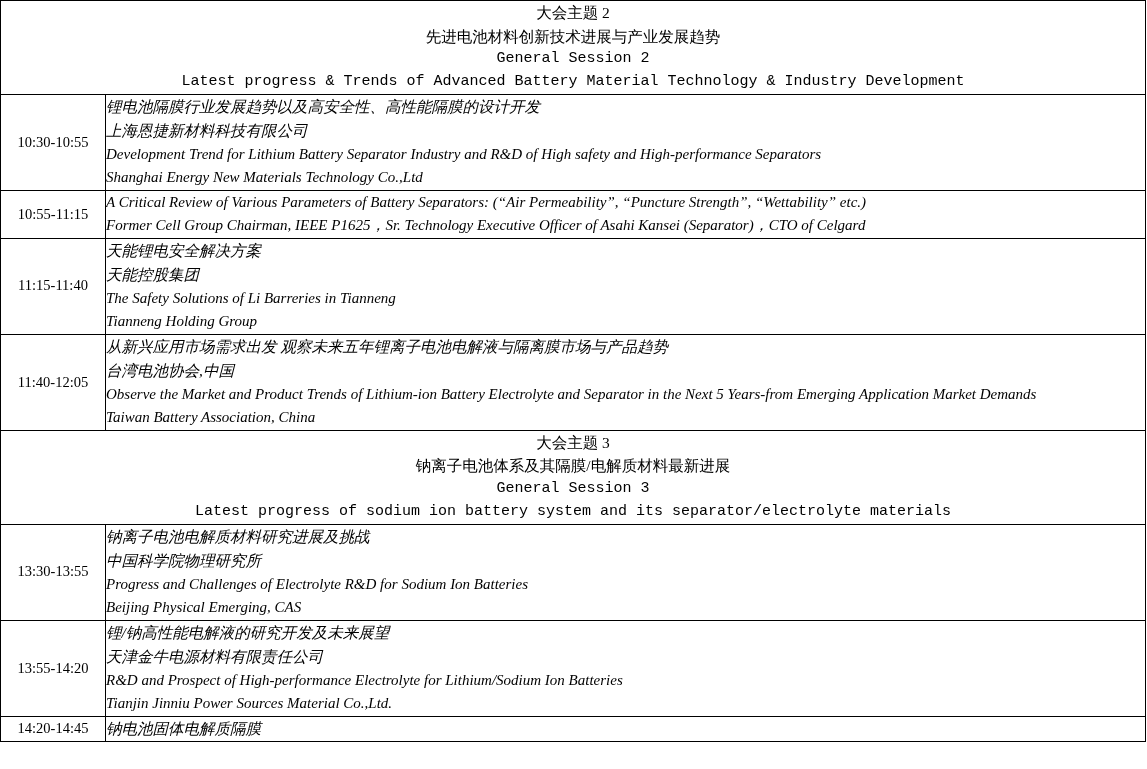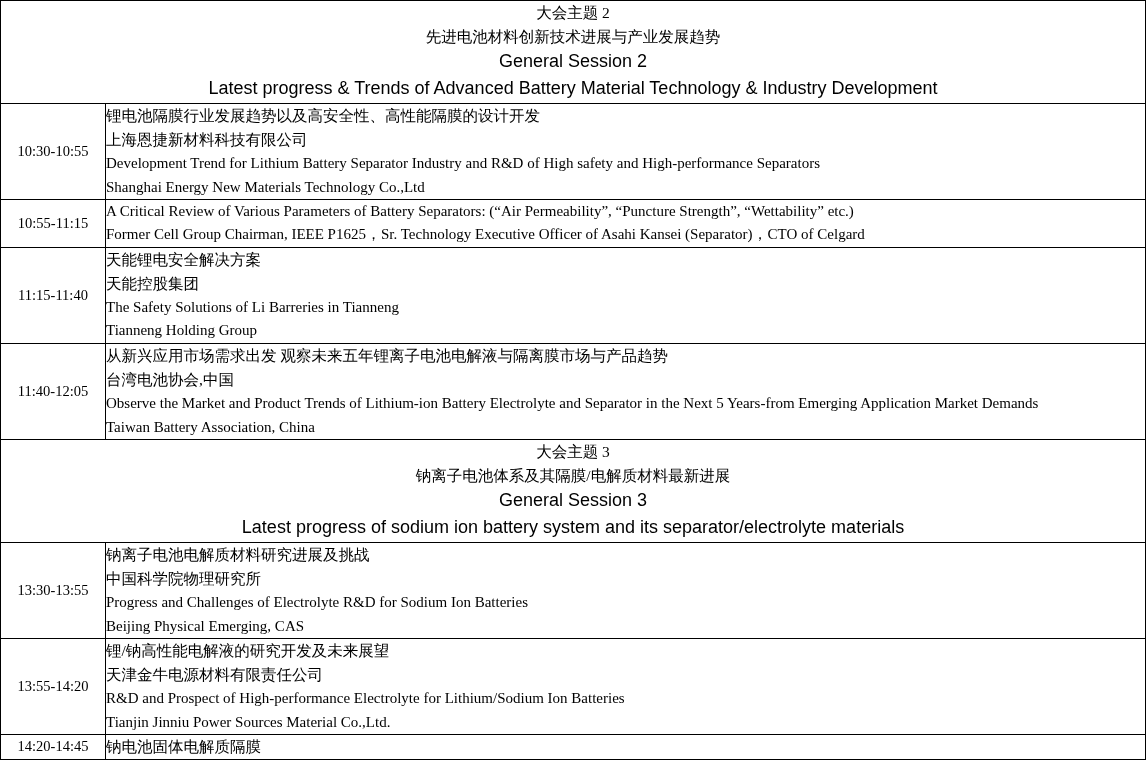--- a/index.html
+++ b/index.html
@@ -48,25 +48,26 @@
   }
   .session-header .line {
     line-height: 1.52;
     font-size: 15px;
   }
   .session-header .cn {
     font-family: "Liberation Serif", serif;
     font-size: 15.5px;
   }
   .session-header .en {
-    font-family: Liberation Sans, sans-serif;
-    font-size: 18px;
+    font-family: Liberation Mono, monospace;
+    font-size: 15px;
   }
   .talk {
     padding: 5px 6px 6px 8px;
+    font-style: italic;
   }
   .talk .line {
     line-height: 1.56;
     font-size: 15px;
     white-space: nowrap;
     overflow: hidden;
   }
   .talk .cn {
     font-size: 15.5px;
   }

